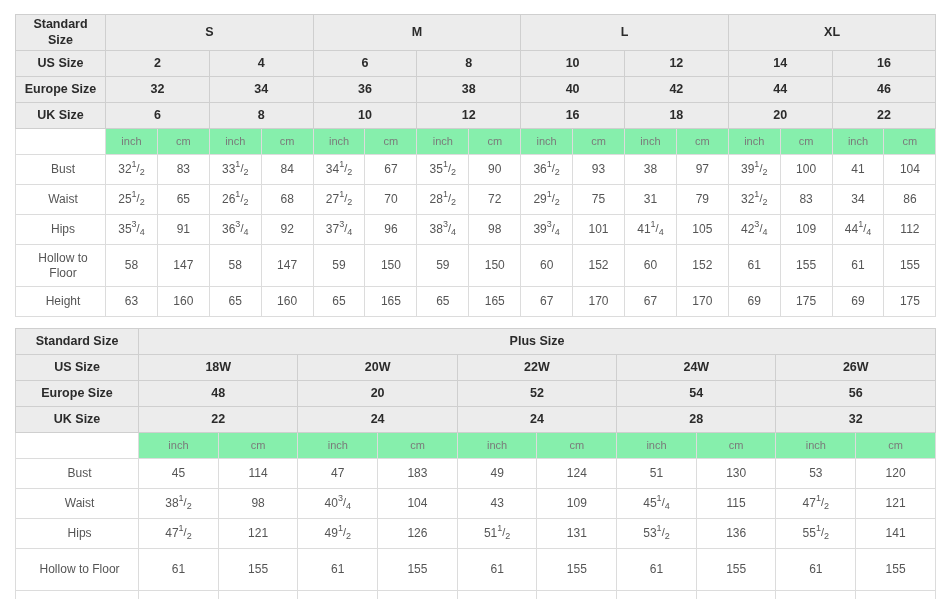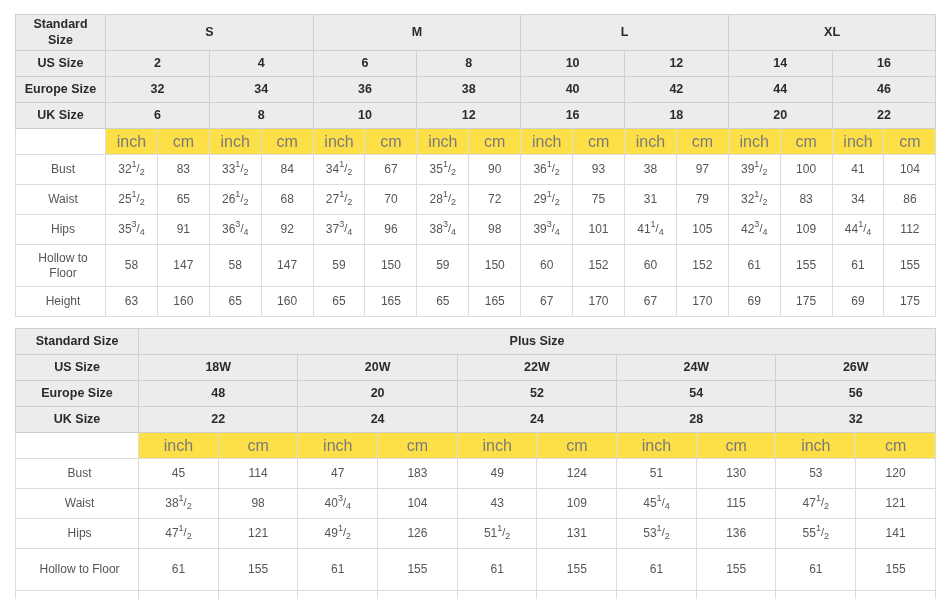--- a/index.html
+++ b/index.html
@@ -60,22 +60,22 @@
   
   table.size-table td.rowlab {
     text-align: center;
     padding-left: 9px;
     color: #555555;
     font-size: 12px;
     background: #ffffff;
   }
   table.size-table td.unit {
     color: #7a7a7a;
-    font-size: 16px;
-    background: #fde047;
+    font-size: 11px;
+    background: #86efac;
   }
   .hrow { height: 26px; padding-left: 17px; }
   .hrow-tall { height: 36px; }
   .urow { height: 26px; }
   .mrow { height: 30px; }
   .mrow-tall { height: 42px; }
   .plus-label {
     text-align: center;
   }
   

